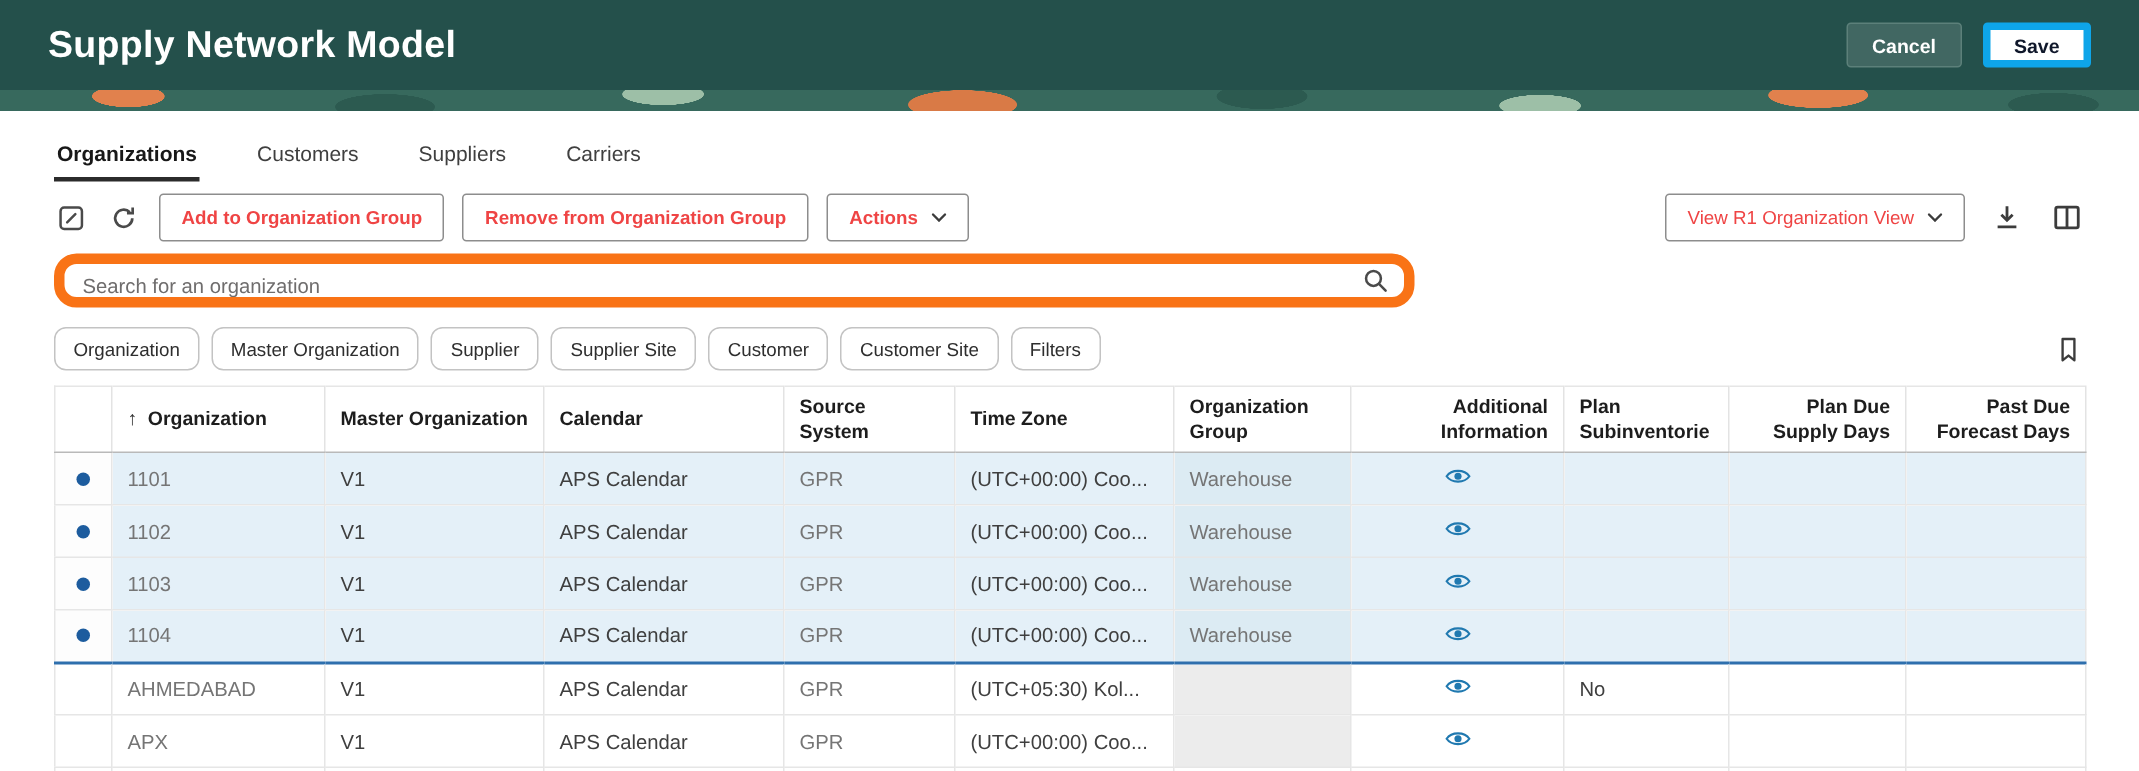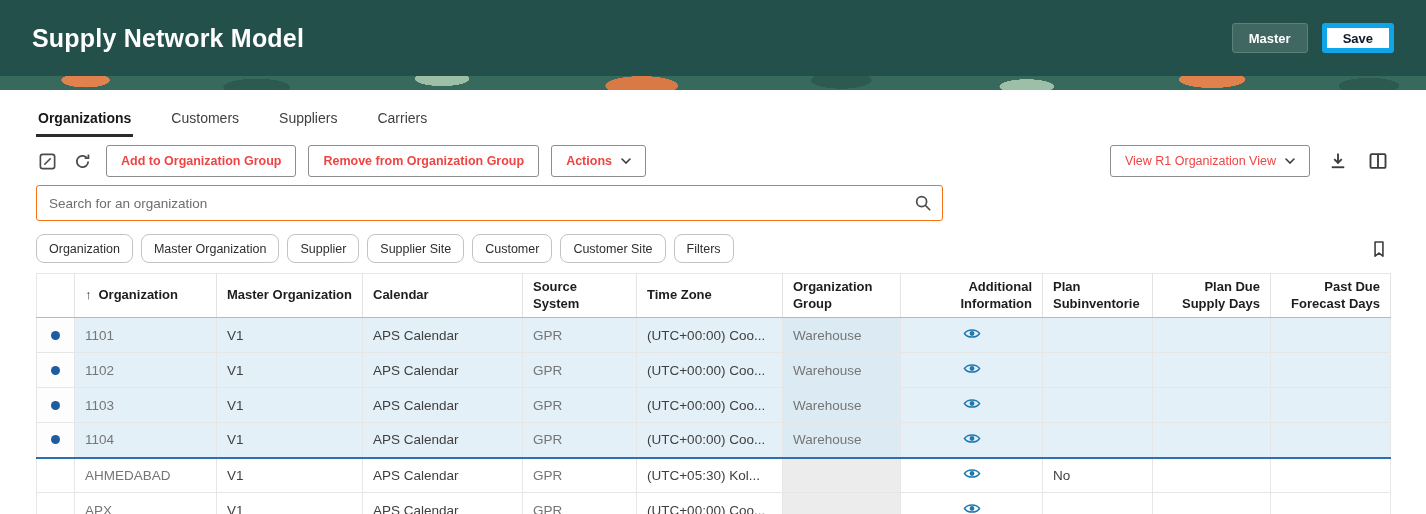--- a/index.html
+++ b/index.html
@@ -2,21 +2,21 @@
 <html><head>
 <meta charset="utf-8">
 <style>
   * { box-sizing: border-box; }
   html,body { margin:0; padding:0; }
   body {
     width:1426px; height:514px; overflow:hidden; background:#fff;
     font-family:"Liberation Sans","DejaVu Sans",sans-serif; color:#3f3f3f;
   }
   
-  .topbar { height:76px; background:#24504b; display:flex; align-items:center; padding:0 32px; }
+  .topbar { height:60px; background:#24504b; display:flex; align-items:center; padding:0 32px; }
   .topbar h1 { margin:0; font-size:25px; font-weight:700; color:#fff; letter-spacing:.2px; }
   .topbar-actions { margin-left:auto; display:flex; gap:14px; }
   .tb-btn { height:30px; padding:0 16px; border-radius:3px; font-size:13px; font-weight:700; cursor:pointer; }
   .btn-cancel { background:#416762; color:#fff; border:1px solid #5c807a; }
   .btn-save   { background:#fff; color:#0f172a; border:5px solid #0ea5e9; }
   
   .band {
     height:14px; background-color:#37695d;
     background-image:
       radial-gradient(40px 12px at 6% 30%,  #e1814d 60%, transparent 61%),
@@ -37,22 +37,22 @@
   .tab.active::after { content:""; position:absolute; left:0; right:0; bottom:0; height:3px; background:#2b2b2b; }
   
   .toolbar { display:flex; align-items:center; gap:12px; margin-top:8px; }
   .icon-btn { background:none; border:none; padding:2px; cursor:pointer; display:inline-flex; align-items:center; }
   .btn { display:inline-flex; align-items:center; gap:9px; background:#fff; border:1px solid #8d8d8d;
          border-radius:3px; padding:0 14px; height:32px; font-family:inherit;
          font-size:12.5px; font-weight:700; color:#ef4444; cursor:pointer; white-space:nowrap; }
   .btn.view { font-weight:400; }
   .toolbar-right { margin-left:auto; display:flex; align-items:center; gap:16px; }
   
-  .search { display:flex; align-items:center; height:36px; width:907px; border:1px solid #f97316;
-            border-radius:3px; margin-top:8px; background:#fff; }
+  .search { display:flex; align-items:flex-end; height:36px; width:907px; border:7px solid #f97316;
+            border-radius:15px; margin-top:8px; background:#fff; }
   .search input { flex:1; border:0; outline:0; padding:0 12px; font-size:13.5px; color:#333; font-family:inherit; background:transparent; }
   .search input::placeholder { color:#6f6d6d; }
   .search .icon-btn { padding-right:10px; }
   
   .chips { display:flex; align-items:center; gap:8px; margin-top:13px; }
   .chip { border:1px solid #c3c3c3; border-radius:8px; background:#fff; padding:0 12px; height:29px;
           display:inline-flex; align-items:center; font-size:12.5px; color:#2e2e2e; cursor:pointer; white-space:nowrap; }
   .chips .bookmark { margin-left:auto; }
   
   table { border-collapse:collapse; table-layout:fixed; width:1354px; margin-top:10px; border:1px solid #e6e6e6; }
@@ -76,21 +76,21 @@
   .dot { display:inline-block; width:9px; height:9px; border-radius:50%; background:#1d5c9e; }
   .eye-btn { background:none; border:none; padding:0; cursor:pointer; display:inline-flex; align-items:center; }
   tr.partial td { height:30px; }
 </style>
 </head>
 <body>
 
 <header class="topbar">
   <h1>Supply Network Model</h1>
   <div class="topbar-actions">
-    <button class="tb-btn btn-cancel">Master</button>
+    <button class="tb-btn btn-cancel">Cancel</button>
     <button class="tb-btn btn-save">Save</button>
   </div>
 </header>
 <div class="band"></div>
 
 <div class="page">
 
   <nav class="tabs">
     <div class="tab active">Organizations</div>
     <div class="tab">Customers</div>

